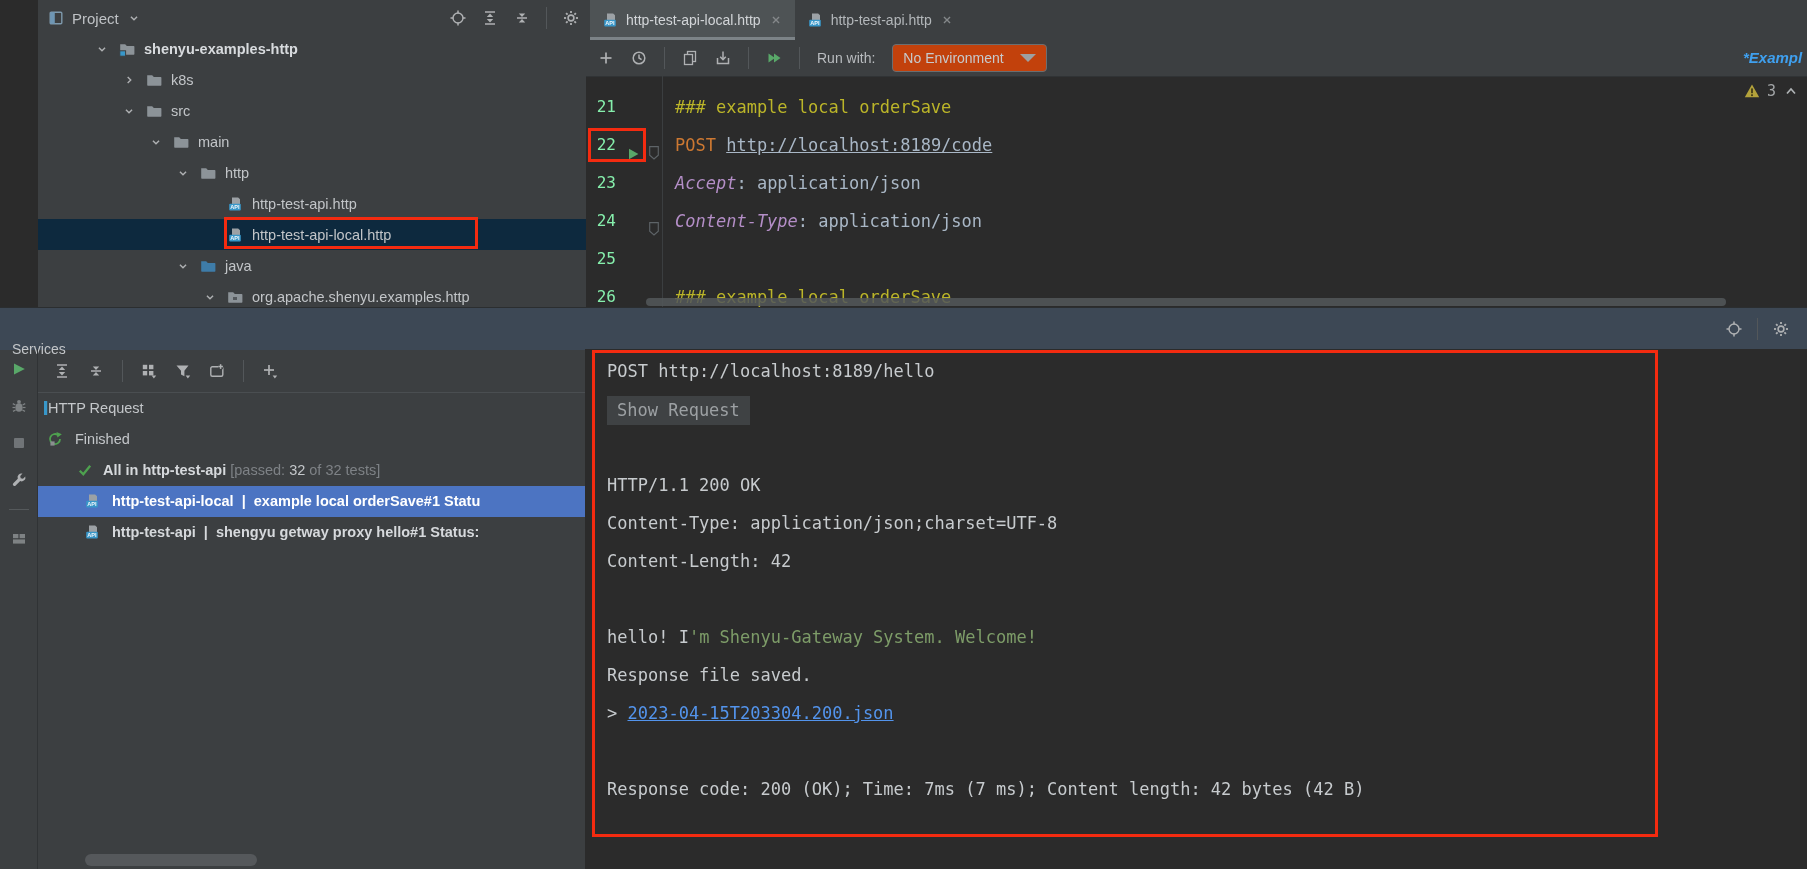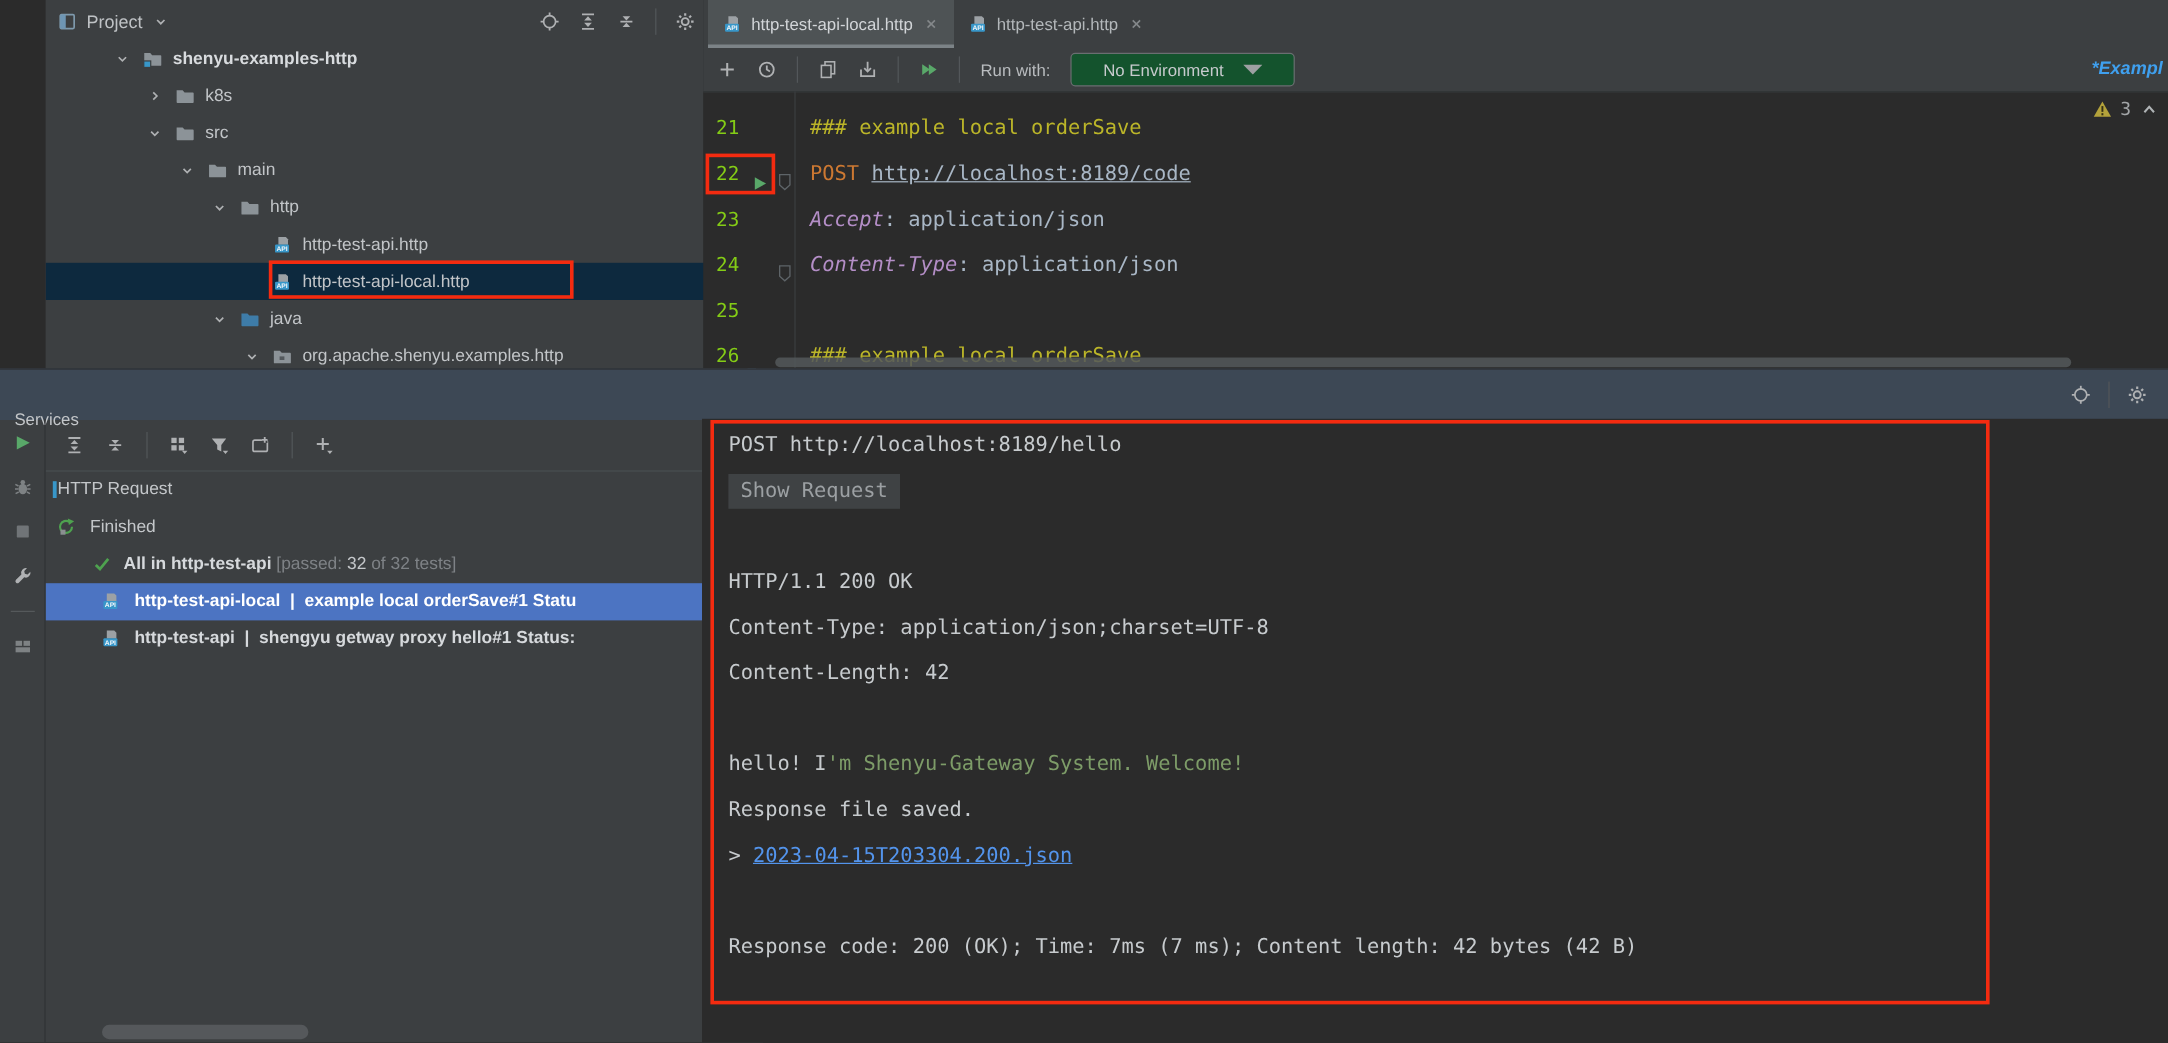--- a/index.html
+++ b/index.html
@@ -29,30 +29,30 @@
   
   #editor{position:absolute;left:586px;top:0;right:0;height:307px;background:var(--editor-bg,#2B2B2B);}
   #tabbar{position:absolute;top:0;left:0;right:0;height:40px;background:var(--panel-bg,#3C3F41);
           display:flex;align-items:stretch;padding-left:4px;border-bottom:1px solid #313437;}
   .tab{display:flex;align-items:center;gap:8px;padding:0 12px;font-size:14px;color:#B3B7BA;}
   .tab.active{background:#4E5355;box-shadow:inset 0 -3px 0 0 #7C8387;color:#D2D5D8;}
   .tab .close{width:14px;height:14px;}
   #editor-toolbar{position:absolute;top:40px;left:0;right:0;height:36px;background:var(--panel-bg,#3C3F41);
                   display:flex;align-items:center;gap:17px;padding-left:12px;border-bottom:1px solid #303335;}
   #run-with-label{font-size:14px;color:#B9BCBF;}
-  #env-combo{display:flex;align-items:center;gap:16px;height:26px;padding:0 26px;border:1px solid #6A6E71;
-             border-radius:4px;color:#C7CACD;font-size:14px;background:#14532d;}
+  #env-combo{display:flex;align-items:center;gap:16px;height:26px;padding:0 10px;border:1px solid #6A6E71;
+             border-radius:4px;color:#C7CACD;font-size:14px;background:#c2410c;}
   #run-config-label{position:absolute;right:0;top:0;height:36px;line-height:36px;width:64px;overflow:hidden;
                     white-space:nowrap;color:var(--runcfg,#3FA0EF);font-weight:bold;font-size:15px;font-style:italic;}
   #editor-body{position:absolute;top:76px;left:0;right:0;bottom:0;overflow:hidden;
                font-family:"DejaVu Sans Mono",monospace;font-size:17px;}
   #editor-body::before{content:'';position:absolute;left:76px;top:0;bottom:0;width:1px;background:#3B3E40;}
   #editor-lines{position:absolute;top:12px;left:0;right:0;}
   .code-line{position:relative;height:38px;line-height:38px;white-space:pre;}
-  .lineno{position:absolute;left:0;width:30px;text-align:right;color:#84cc16;font-size:16px;}
+  .lineno{position:absolute;left:0;width:30px;text-align:right;color:#86efac;font-size:16px;}
   .code-text{position:absolute;left:89px;}
   .gutter-box{position:absolute;left:2px;top:2px;width:58px;height:34px;border:3px solid var(--red,#F42B10);box-sizing:border-box;}
   .gutter-play{position:absolute;left:39px;top:11px;width:16px;height:16px;}
   .fold-tag{position:absolute;left:62px;top:10px;}
   .seg-comment{color:var(--comment,#BBB529);}
   .seg-keyword{color:var(--keyword,#CC7832);}
   .seg-header{color:var(--hdr,#B48EC7);font-style:italic;}
   .seg-code{color:var(--code,#A9B7C6);}
   .seg-url{color:var(--code,#A9B7C6);text-decoration:underline;}
   #editor-hscroll{position:absolute;bottom:1px;left:60px;width:1080px;height:8px;background:#54585A;border-radius:4px;opacity:.85;}

